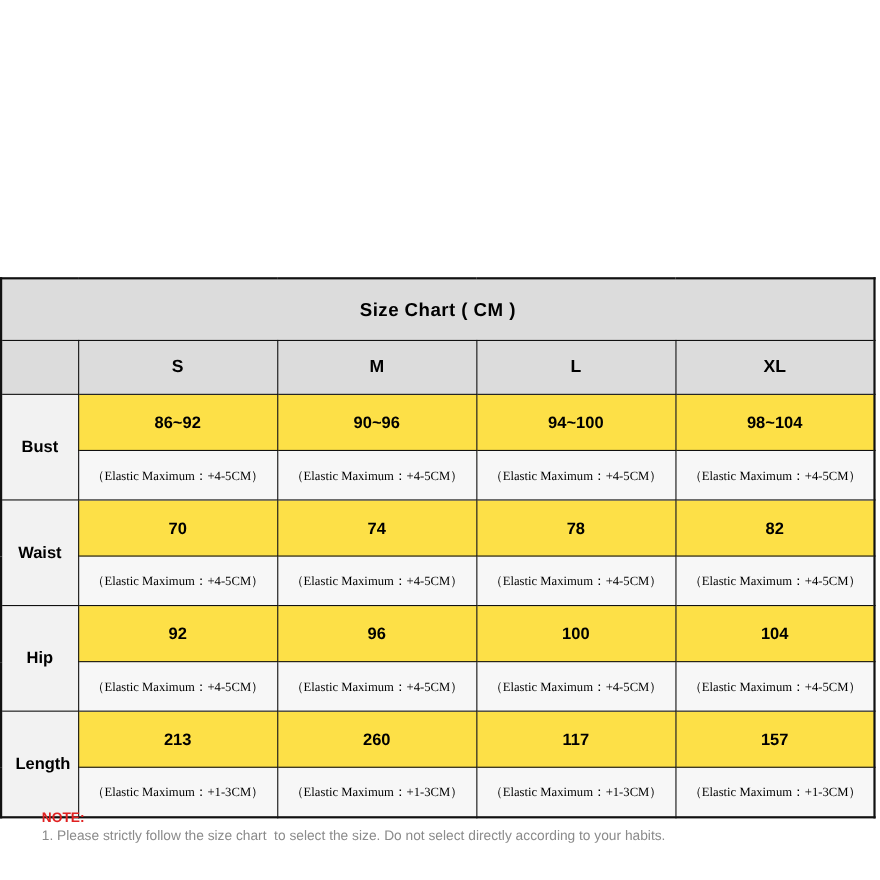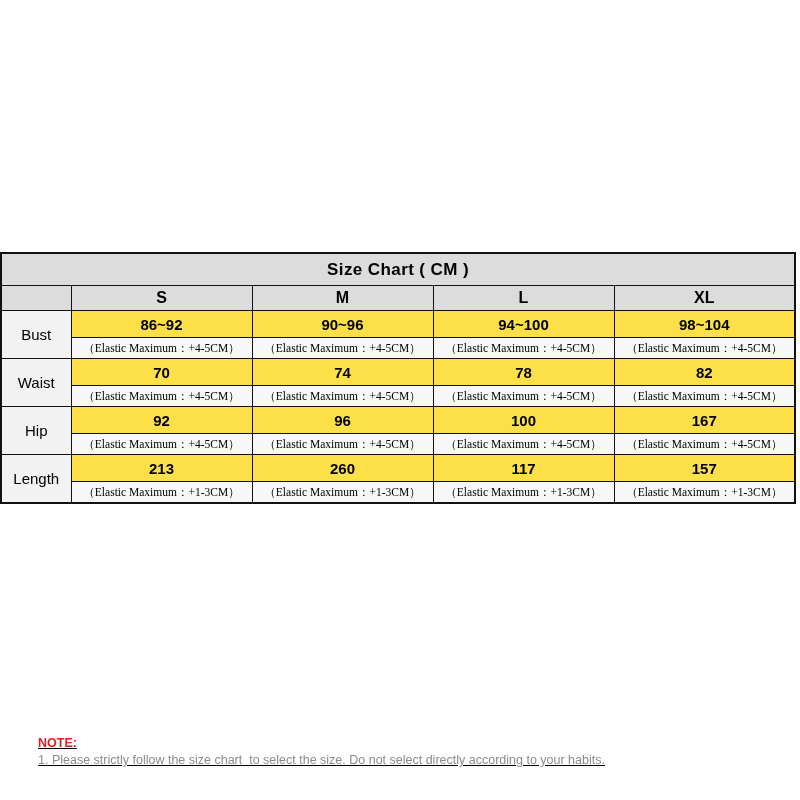--- a/index.html
+++ b/index.html
@@ -26,21 +26,21 @@
   table.size-chart {
     border-collapse: collapse;
     table-layout: fixed;
     width: 796px;
     border: 2px solid #111111;
   }
 
   table.size-chart td,
   table.size-chart th {
     border: 1px solid #111111;
-    padding: 0;
+    padding: 12px;
     text-align: center;
     vertical-align: middle;
     color: #000000;
   }
 
   
   .chart-title {
     background: #dcdcdc;
     height: 31px;
     font-size: 17px;
@@ -56,21 +56,21 @@
     font-weight: bold;
   }
   .corner-cell {
     background: #dcdcdc;
   }
 
   
   .row-label {
     background: #f2f2f2;
     font-size: 15px;
-    font-weight: normal;
+    font-weight: bold;
     width: 70px;
   }
 
   
   .value-cell {
     background: #fde047;
     height: 26px;
     font-size: 15px;
     font-weight: bold;
   }
@@ -83,21 +83,20 @@
     white-space: nowrap;
     font-family: Liberation Serif, serif;
   }
 
   
   #note-block {
     position: absolute;
     left: 38px;
     top: 736px;
     width: 720px;
-    text-decoration: underline;
   }
   .note-title {
     color: #e02020;
     font-weight: bold;
     font-size: 12.5px;
     line-height: 15px;
     margin-bottom: 1px;
   }
   .note-line {
     color: #8b8b8b;
@@ -158,21 +157,21 @@
         <td class="elastic-cell">（Elastic Maximum：+4-5CM）</td>
         <td class="elastic-cell">（Elastic Maximum：+4-5CM）</td>
         <td class="elastic-cell">（Elastic Maximum：+4-5CM）</td>
       </tr>
 
       <tr>
         <td class="row-label" rowspan="2">Hip</td>
         <td class="value-cell">92</td>
         <td class="value-cell">96</td>
         <td class="value-cell">100</td>
-        <td class="value-cell">167</td>
+        <td class="value-cell">104</td>
       </tr>
       <tr>
         <td class="elastic-cell">（Elastic Maximum：+4-5CM）</td>
         <td class="elastic-cell">（Elastic Maximum：+4-5CM）</td>
         <td class="elastic-cell">（Elastic Maximum：+4-5CM）</td>
         <td class="elastic-cell">（Elastic Maximum：+4-5CM）</td>
       </tr>
 
       <tr>
         <td class="row-label" rowspan="2">Length</td>

